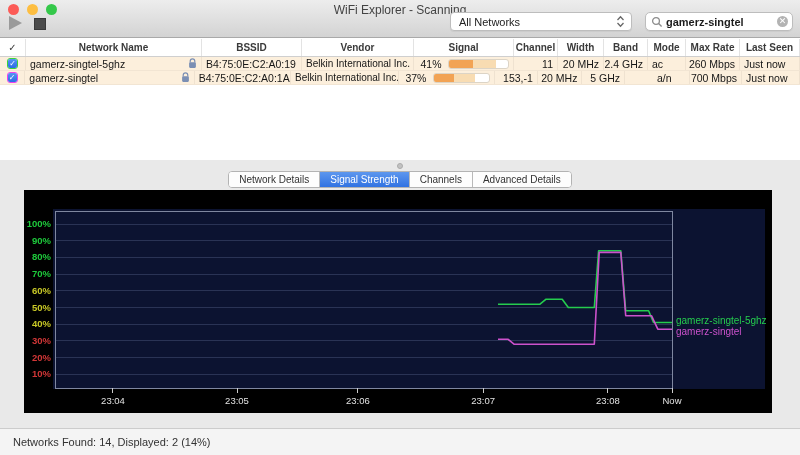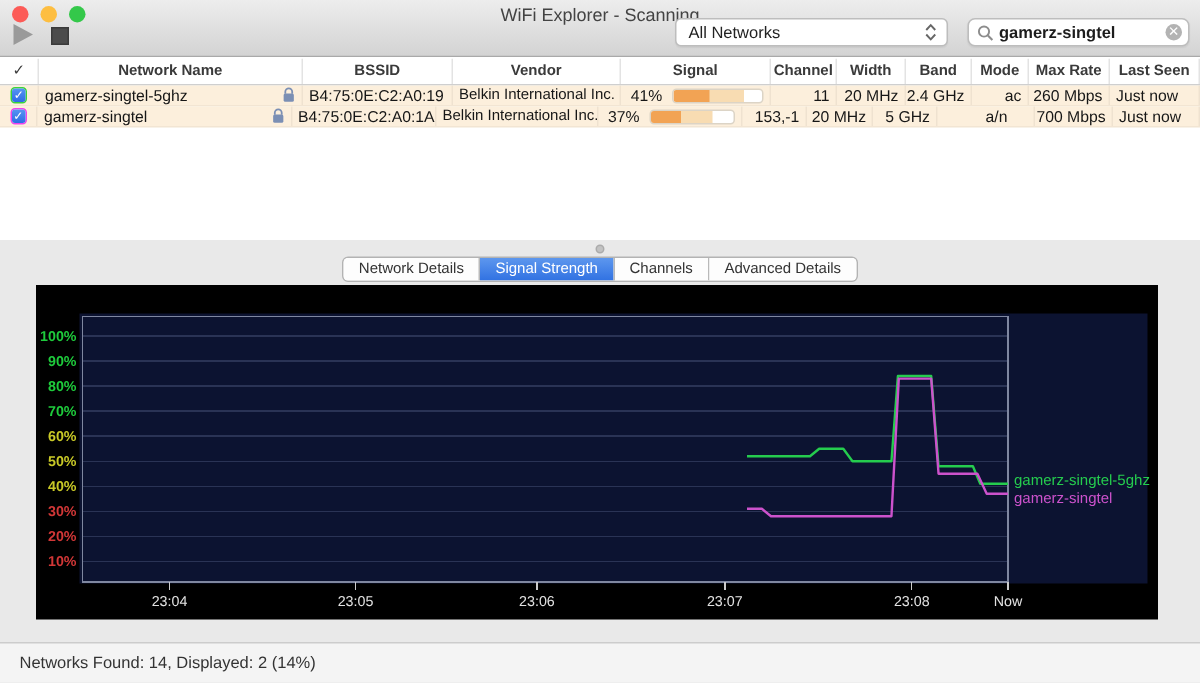--- a/index.html
+++ b/index.html
@@ -150,21 +150,21 @@
           </div>
           <div class="td r" style="width: 44px;">
             <span>11</span>
           </div>
           <div class="td r" style="width: 46px;">
             <span>20 MHz</span>
           </div>
           <div class="td r" style="width: 44px;">
             <span>2.4 GHz</span>
           </div>
-          <div class="td" style="width: 38px; justify-content: flex-end;">
+          <div class="td" style="width: 38px;">
             <span>ac</span>
           </div>
           <div class="td r" style="width: 54px;">
             <span>260 Mbps</span>
           </div>
           <div class="td" style="width: 60px;">
             <span>Just now</span>
           </div>
         </div>
         <div class="tr" style="background: rgb(252, 239, 220);">

